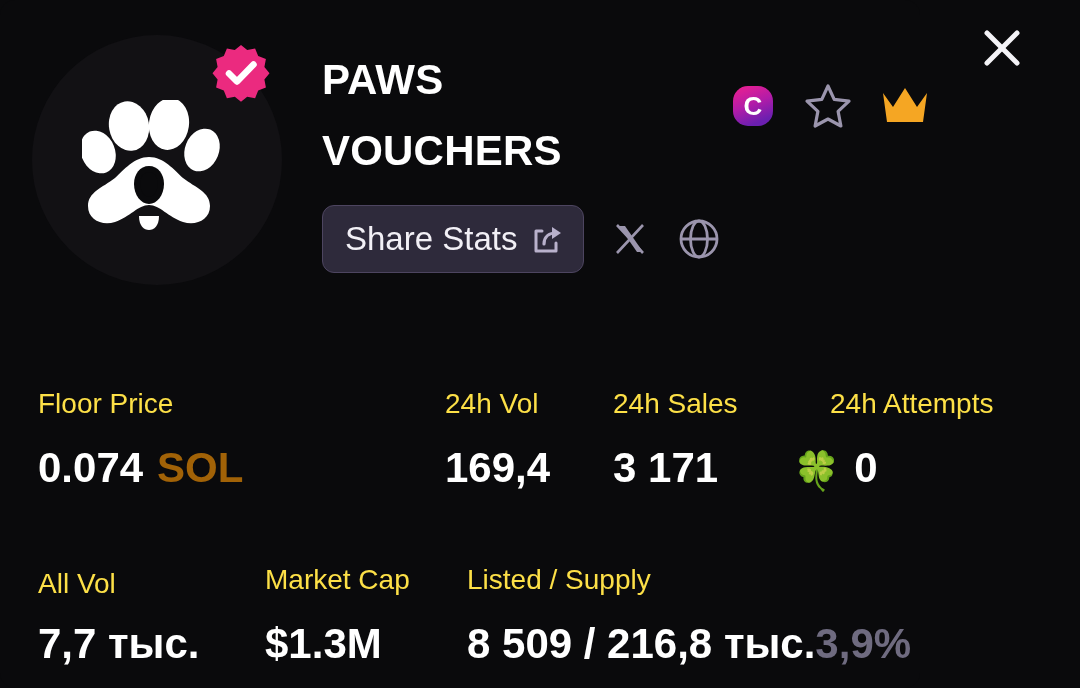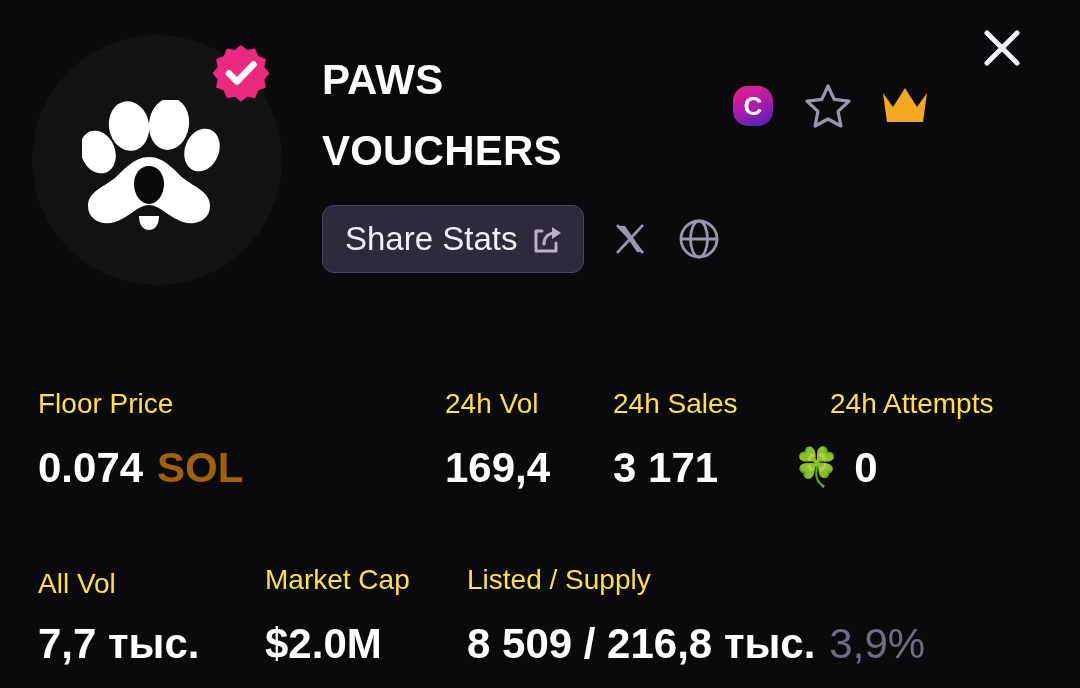--- a/index.html
+++ b/index.html
@@ -77,25 +77,25 @@
     color:#fde047;
     font-size:28px;
     white-space:nowrap;
   }
   .stat-value {
     position:absolute;
     color:#ffffff;
     font-size:42px;
     font-weight:bold;
     white-space:nowrap;
-    display:flex; align-items:flex-start;
+    display:flex; align-items:flex-end;
   }
   .unit { color:#a16207; font-weight:bold; margin-left:14px; }
   .pos  { color:#22c776; font-weight:bold; margin-left:18px; }
-  .muted{ color:#6f6b80; font-weight:normal; margin-left:14px; }
+  .muted{ color:#6f6b80; font-weight:bold; }
   .clover { font-size:38px; margin-right:14px; position:relative; top:1px; }
 </style>
 </head>
 <body>
 
 <div id="root">
 
   <div class="close-btn">
     <svg width="44" height="44" viewBox="0 0 44 44">
       <line x1="7" y1="7" x2="37" y2="37" stroke="#f4f3f7" stroke-width="5" stroke-linecap="round"></line>
@@ -202,21 +202,21 @@
   <div class="stat-label" style="left:793px; top:388px;margin-left:37px;">24h Attempts</div>
   <div class="stat-value" style="left:793px; top:444px;">
     <span class="clover">🍀</span>
     <span>0</span>
   </div>
 
   <div class="stat-label" style="left:38px;  top:568px;">All Vol</div>
   <div class="stat-value" style="left:38px;  top:620px;">7,7 тыс.</div>
 
   <div class="stat-label" style="left:265px; top:564px;">Market Cap</div>
-  <div class="stat-value" style="left:265px; top:620px;">$2.0M</div>
+  <div class="stat-value" style="left:265px; top:620px;">$1.3M</div>
 
   <div class="stat-label" style="left:467px; top:564px;text-align:right;">Listed / Supply</div>
   <div class="stat-value" style="left:467px; top:620px;">
     <span>8 509 / 216,8 тыс.</span>
     <span class="muted">3,9%</span>
   </div>
 
 </div>
 
 </body></html>

